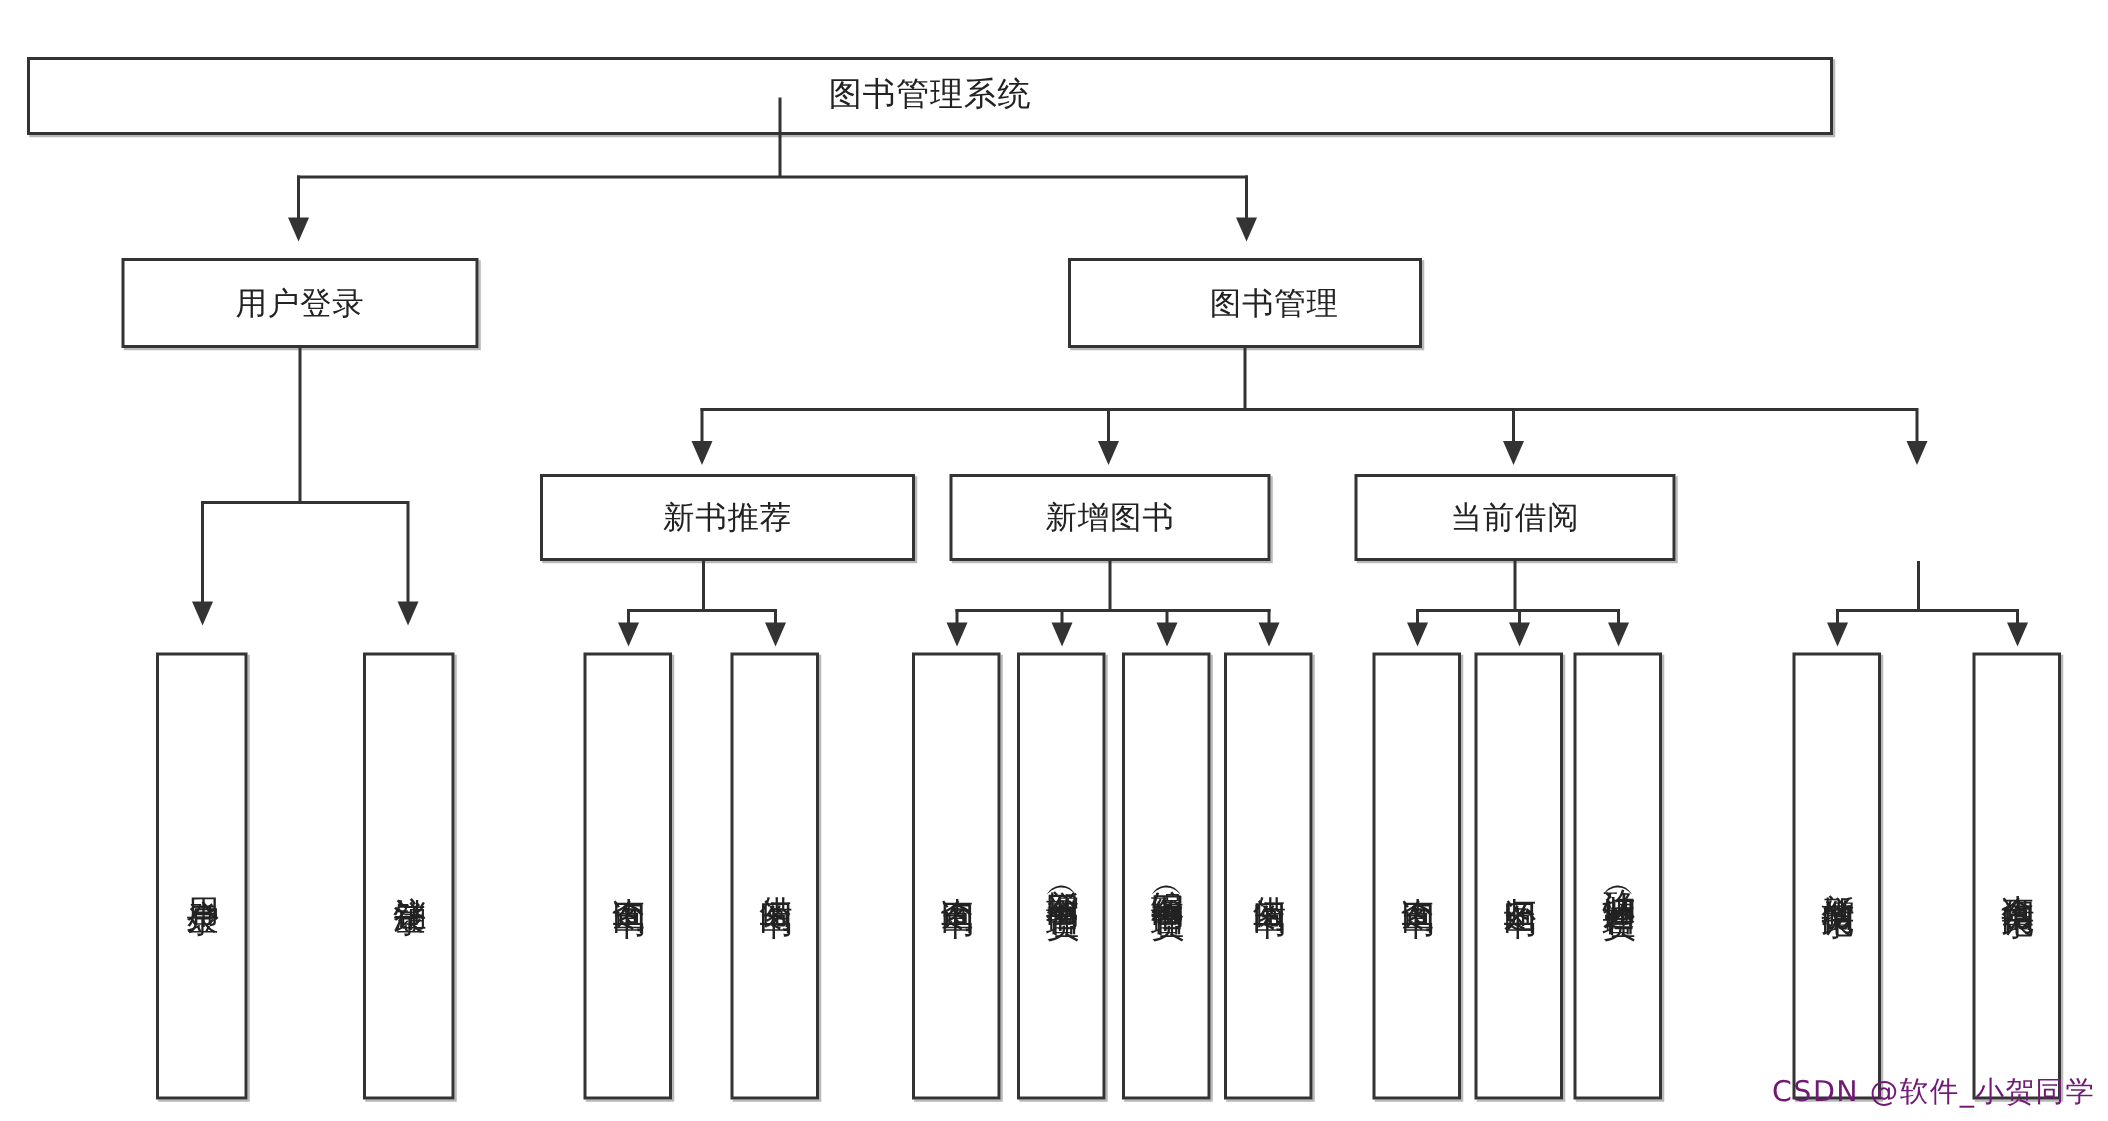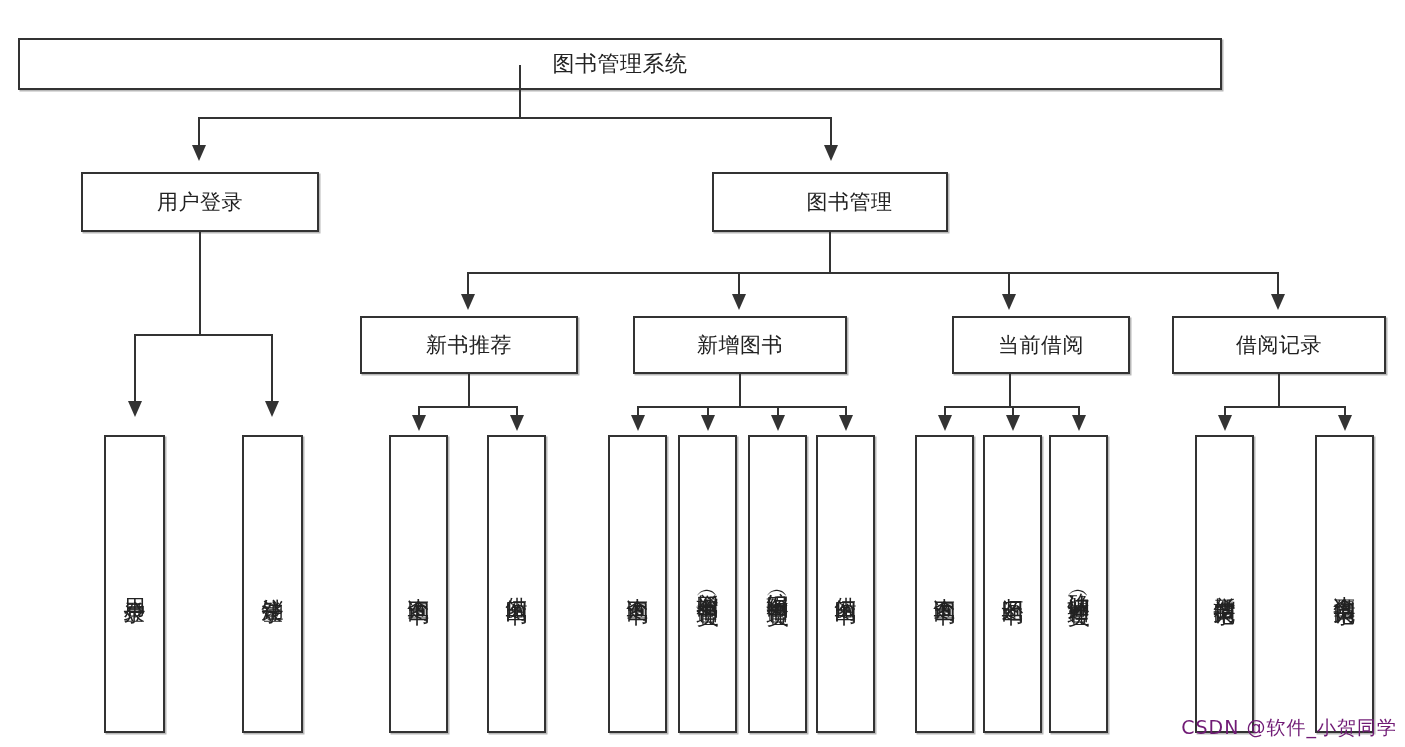--- a/index.html
+++ b/index.html
@@ -117,31 +117,28 @@
   <div class="edge-h" style="left:467px; top:272px; width:811px; height:2px;"></div>
   <div class="edge-v" style="left:467px; top:272px; width:2px; height:24px;"></div>
   <div class="arrow" style="left:461px; top:294px;"></div>
   <div class="edge-v" style="left:738px; top:272px; width:2px; height:24px;"></div>
   <div class="arrow" style="left:732px; top:294px;"></div>
   <div class="edge-v" style="left:1008px; top:272px; width:2px; height:24px;"></div>
   <div class="arrow" style="left:1002px; top:294px;"></div>
   <div class="edge-v" style="left:1277px; top:272px; width:2px; height:24px;"></div>
   <div class="arrow" style="left:1271px; top:294px;"></div>
 
-  <div class="node horizontal" style="left:360px; top:316px; width:218px; height:58px;">
+  <div class="node horizontal" style="left:360px; top:316px; width:250px; height:58px;">
     <span class="label">新书推荐</span>
   </div>
   <div class="node horizontal" style="left:633px; top:316px; width:214px; height:58px;">
     <span class="label">新增图书</span>
   </div>
-  <div class="node horizontal" style="left:952px; top:316px; width:178px; height:58px;">
+  <div class="node horizontal" style="left:903px; top:316px; width:214px; height:58px;">
     <span class="label">当前借阅</span>
-  </div>
-  <div class="node horizontal" style="left:1172px; top:316px; width:214px; height:58px;">
-    <span class="label">借阅记录</span>
   </div>
 
   <div class="edge-v" style="left:468px; top:374px; width:2px; height:34px;"></div>
   <div class="edge-h" style="left:418px; top:406px; width:100px; height:2px;"></div>
   <div class="edge-v" style="left:418px; top:406px; width:2px; height:12px;"></div>
   <div class="arrow" style="left:412px; top:415px;"></div>
   <div class="edge-v" style="left:516px; top:406px; width:2px; height:12px;"></div>
   <div class="arrow" style="left:510px; top:415px;"></div>
 
   <div class="edge-v" style="left:739px; top:374px; width:2px; height:34px;"></div>

